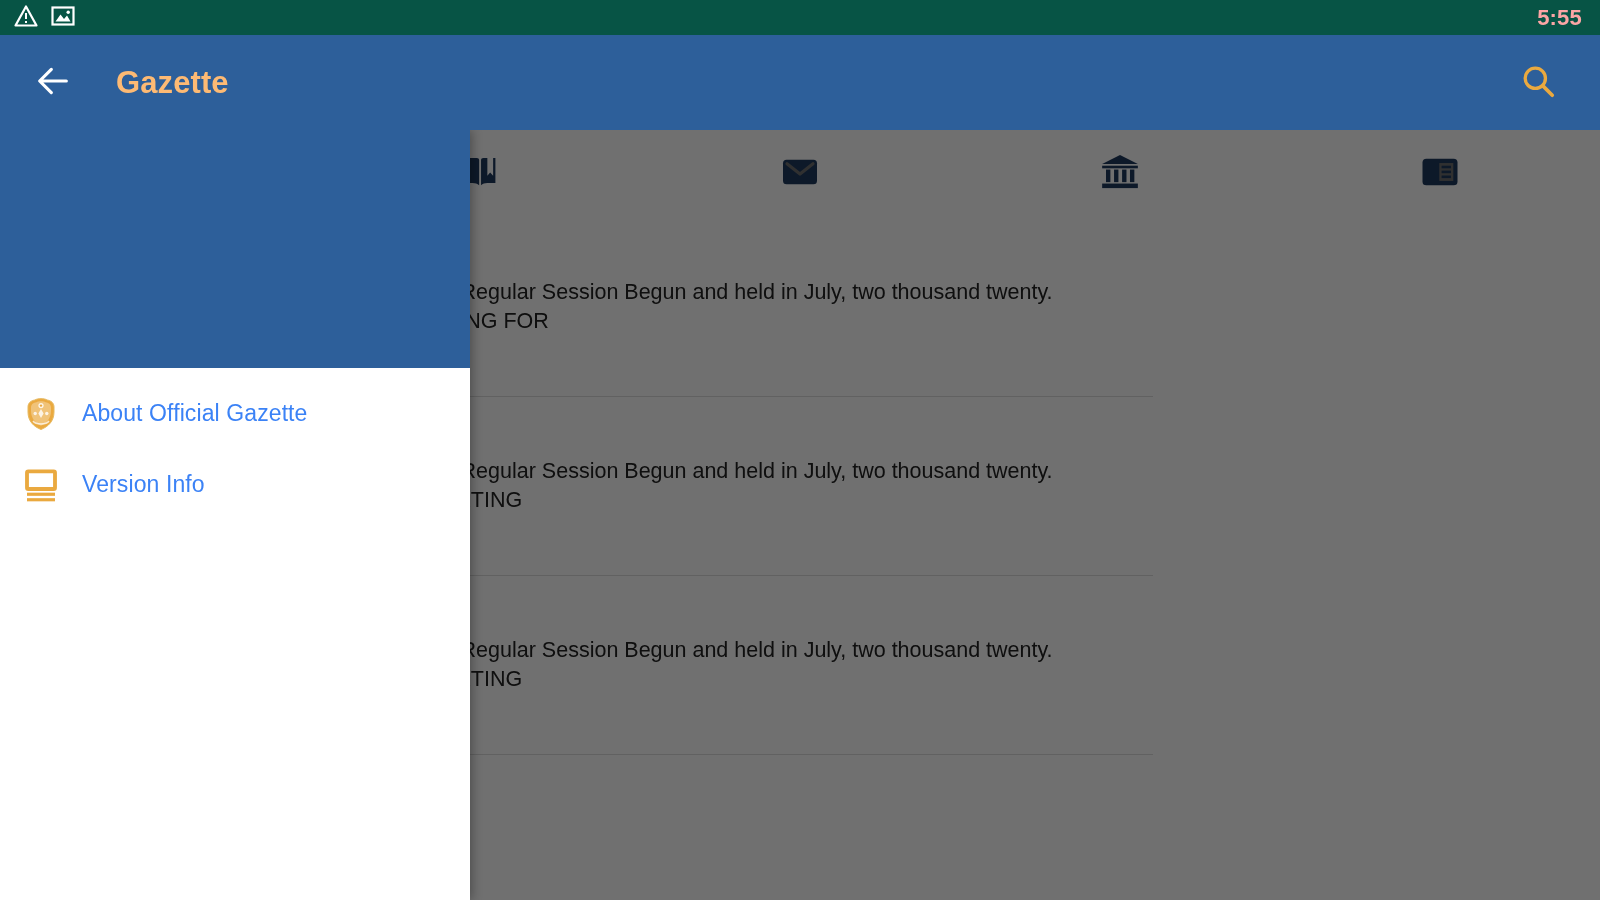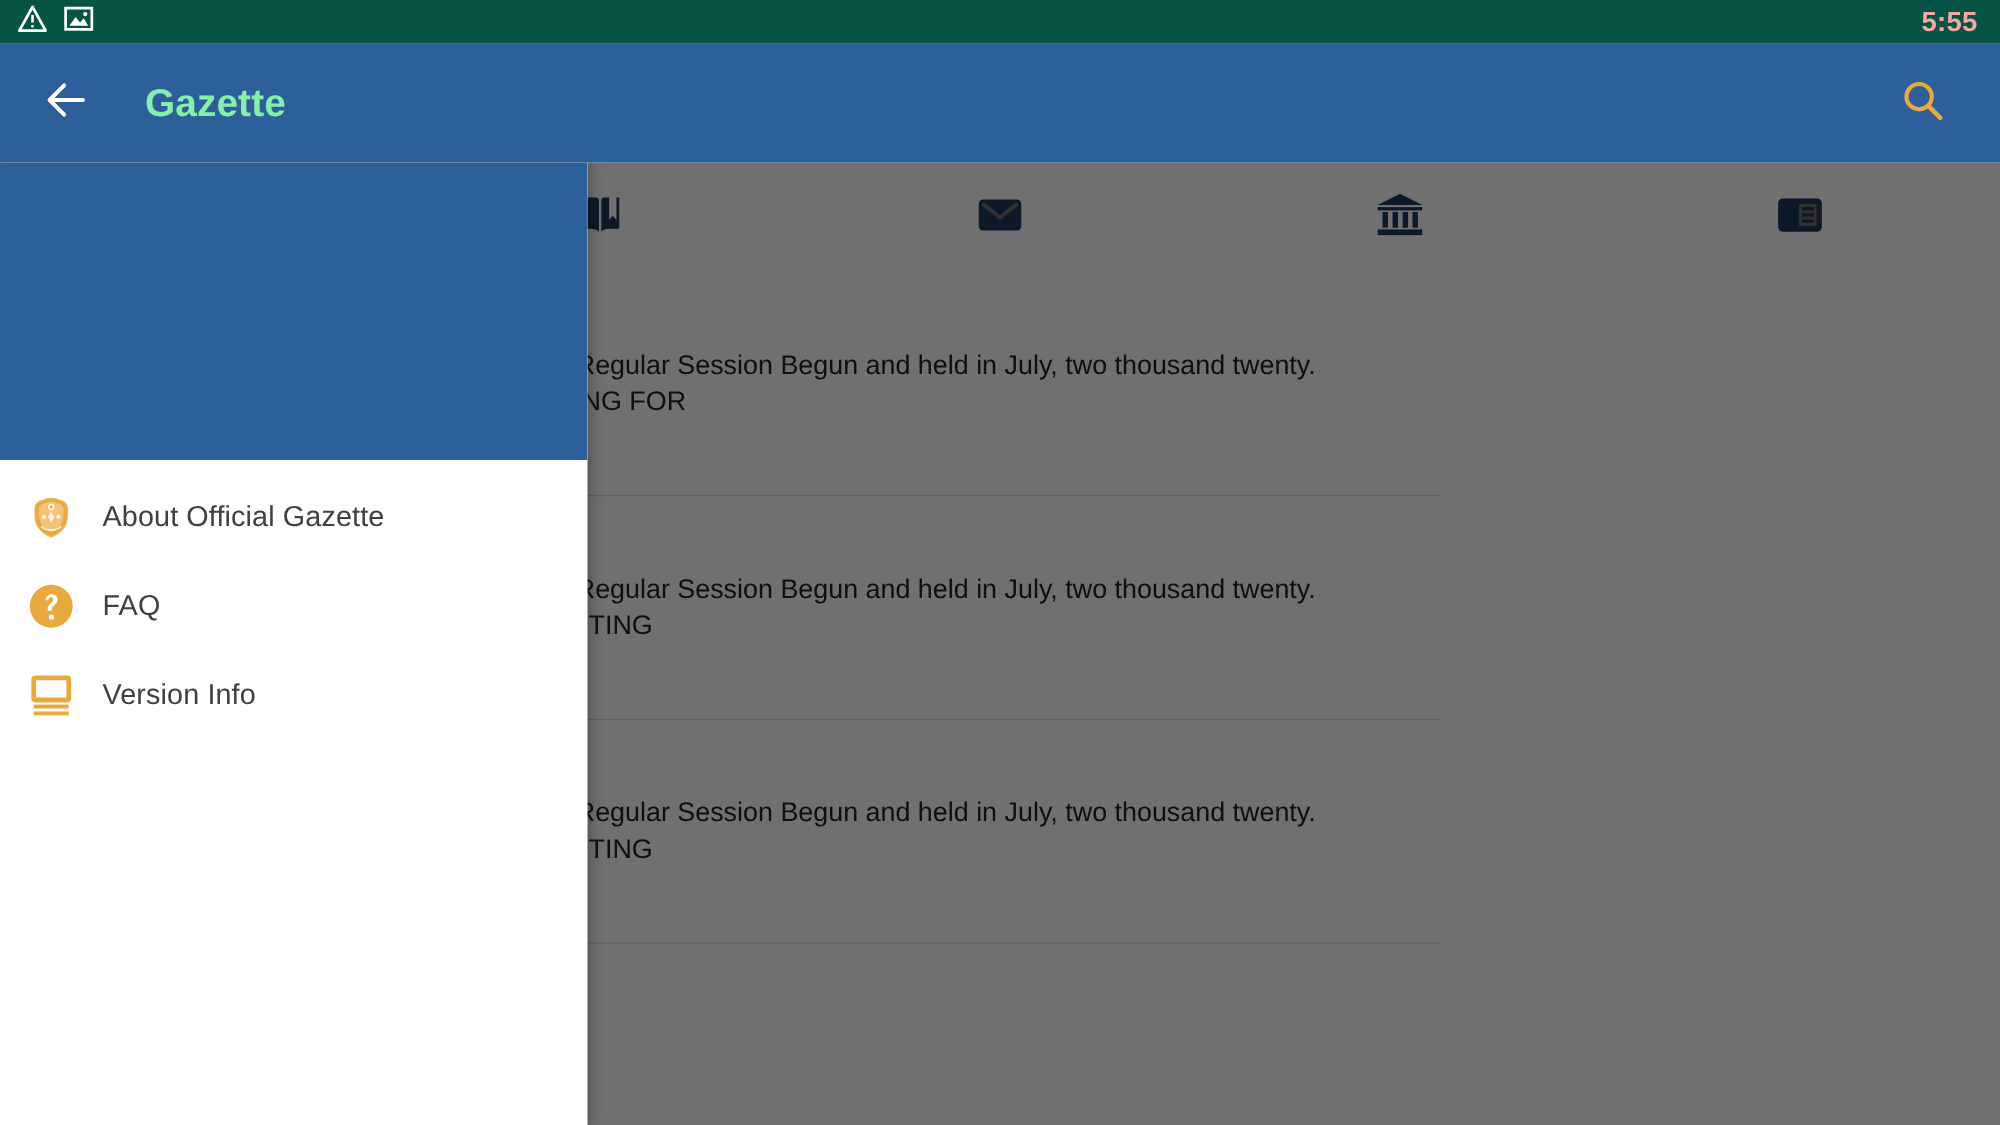--- a/index.html
+++ b/index.html
@@ -45,21 +45,21 @@
     display: flex; align-items: center;
     z-index: 55;
   }
   #back-button {
     width: 62px; height: 62px;
     margin-left: 22px;
     display: flex; align-items: center; justify-content: center;
     cursor: pointer;
   }
   #app-title {
-    color: #86efac;
+    color: #fdba74;
     font-size: 31px;
     font-weight: 700;
     margin-left: 32px;
     letter-spacing: 0.1px;
     white-space: nowrap;
   }
   #app-bar .bar-spacer { flex: 1 1 auto; }
   #search-button {
     width: 60px; height: 60px;
     margin-right: 32px;
@@ -138,21 +138,21 @@
     height: 71px;
     display: flex; align-items: center;
     cursor: pointer;
   }
   .drawer-icon-slot {
     width: 82px;
     min-width: 82px;
     display: flex; align-items: center; justify-content: center;
   }
   .drawer-label {
-    color: #404040;
+    color: #3b82f6;
     font-size: 23px;
     font-weight: 400;
     letter-spacing: 0.1px;
     white-space: nowrap;
   }
 </style>
 </head>
 <body>
 
 <div id="screen">
@@ -285,30 +285,20 @@
             <circle cx="21" cy="12.6" r="1.2" fill="#eaa93f"></circle>
             <path d="M21 16 L23.6 20.5 L21 25 L18.4 20.5 Z" fill="#ffffff" opacity="0.8"></path>
             <circle cx="15.2" cy="20.5" r="1.7" fill="#ffffff" opacity="0.8"></circle>
             <circle cx="26.8" cy="20.5" r="1.7" fill="#ffffff" opacity="0.8"></circle>
             <path d="M13 28 C16 32 26 32 29 28" fill="none" stroke="#ffffff" stroke-width="1.6" opacity="0.75"></path>
           </svg>
         </div>
         <div class="drawer-label">About Official Gazette</div>
       </div>
 
-      <div class="drawer-item">
-        <div class="drawer-icon-slot">
-          <svg width="40" height="40" viewBox="0 0 24 24">
-            <circle cx="12" cy="12" r="10.3" fill="#eaa93f"></circle>
-            <path d="M9.3 9.1 c0-1.7 1.3-2.9 2.9-2.9 1.7 0 2.9 1.1 2.9 2.6 0 1.3-.7 1.9-1.7 2.7 -.8.6-1.2 1.1-1.2 2.1 v.5 h-1.9 v-.7 c0-1.4.5-2.1 1.5-2.9 .8-.6 1.2-1.0 1.2-1.7 0-.7-.5-1.1-1.2-1.1 -.7 0-1.2.5-1.2 1.4 z" fill="#ffffff"></path>
-            <circle cx="12.1" cy="17.2" r="1.3" fill="#ffffff"></circle>
-          </svg>
-        </div>
-        <div class="drawer-label">FAQ</div>
-      </div>
 
       <div class="drawer-item">
         <div class="drawer-icon-slot">
           <svg width="40" height="40" viewBox="0 0 24 24">
             <rect x="3.6" y="3.8" width="16.8" height="10.6" rx="0.8" fill="none" stroke="#eaa93f" stroke-width="2.3"></rect>
             <rect x="3.6" y="16.6" width="16.8" height="1.9" fill="#eaa93f"></rect>
             <rect x="3.6" y="19.9" width="16.8" height="1.9" fill="#eaa93f"></rect>
           </svg>
         </div>
         <div class="drawer-label">Version Info</div>

